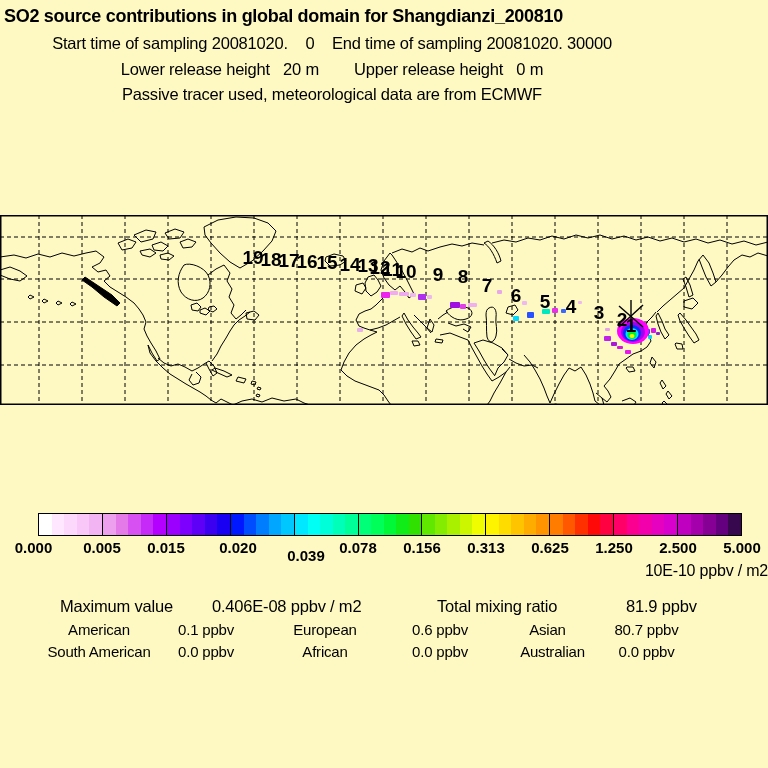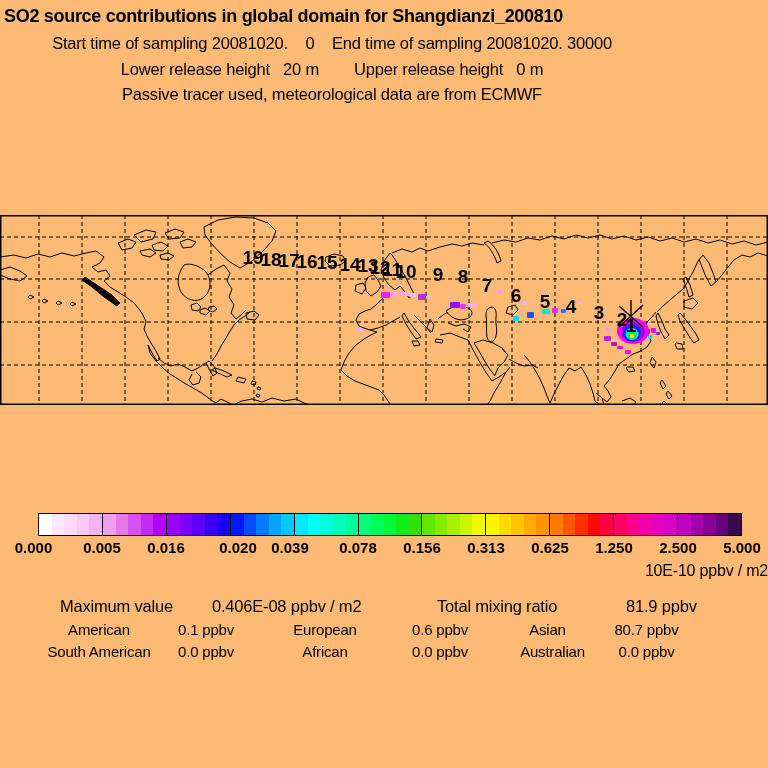--- a/index.html
+++ b/index.html
@@ -1,16 +1,16 @@
 <!DOCTYPE html>
 <html><head>
 <meta charset="utf-8">
 <style>
   html,body{margin:0;padding:0;background:#fff;}
-  .page{position:relative;width:768px;height:768px;background:#fdba74;overflow:hidden;
+  .page{position:relative;width:768px;height:768px;background:#fef9c3;overflow:hidden;
         font-family:"Liberation Sans", sans-serif;color:#000;}
   .title{position:absolute;left:4px;top:6px;font-size:18px;font-weight:bold;letter-spacing:-0.3px;white-space:pre;}
   .hline{position:absolute;left:0;width:664px;text-align:center;font-size:16.5px;white-space:pre;letter-spacing:-0.2px;}
   .l2{top:34px;}.l3{top:60px;}.l4{top:85px;}
   .map{position:absolute;left:0;top:215px;width:768px;height:190px;}
   .map svg{display:block;}
   .colorbar{position:absolute;left:38px;top:513px;width:704px;height:23px;
             border:1.5px solid #000;box-sizing:border-box;display:flex;}
   .cbseg{flex:1 1 0;height:100%;}
   .cbseg + .cbseg{border-left:1.5px solid #000;}
@@ -182,23 +182,23 @@
       <div class="cbseg" style="background: linear-gradient(to right, rgb(0, 255, 120) 0%, rgb(0, 255, 120) 20%, rgb(0, 255, 88) 20%, rgb(0, 255, 88) 40%, rgb(0, 248, 56) 40%, rgb(0, 248, 56) 60%, rgb(16, 236, 24) 60%, rgb(16, 236, 24) 80%, rgb(48, 224, 0) 80%, rgb(48, 224, 0) 100%);"></div>
       <div class="cbseg" style="background: linear-gradient(to right, rgb(96, 232, 0) 0%, rgb(96, 232, 0) 20%, rgb(132, 236, 0) 20%, rgb(132, 236, 0) 40%, rgb(168, 240, 0) 40%, rgb(168, 240, 0) 60%, rgb(204, 246, 0) 60%, rgb(204, 246, 0) 80%, rgb(240, 252, 0) 80%, rgb(240, 252, 0) 100%);"></div>
       <div class="cbseg" style="background: linear-gradient(to right, rgb(255, 244, 0) 0%, rgb(255, 244, 0) 20%, rgb(255, 220, 0) 20%, rgb(255, 220, 0) 40%, rgb(255, 196, 0) 40%, rgb(255, 196, 0) 60%, rgb(255, 172, 0) 60%, rgb(255, 172, 0) 80%, rgb(255, 148, 0) 80%, rgb(255, 148, 0) 100%);"></div>
       <div class="cbseg" style="background: linear-gradient(to right, rgb(255, 124, 0) 0%, rgb(255, 124, 0) 20%, rgb(255, 88, 0) 20%, rgb(255, 88, 0) 40%, rgb(255, 48, 0) 40%, rgb(255, 48, 0) 60%, rgb(255, 8, 8) 60%, rgb(255, 8, 8) 80%, rgb(255, 0, 64) 80%, rgb(255, 0, 64) 100%);"></div>
       <div class="cbseg" style="background: linear-gradient(to right, rgb(255, 0, 104) 0%, rgb(255, 0, 104) 20%, rgb(251, 0, 144) 20%, rgb(251, 0, 144) 40%, rgb(242, 0, 172) 40%, rgb(242, 0, 172) 60%, rgb(230, 0, 192) 60%, rgb(230, 0, 192) 80%, rgb(216, 0, 204) 80%, rgb(216, 0, 204) 100%);"></div>
       <div class="cbseg" style="background: linear-gradient(to right, rgb(192, 0, 192) 0%, rgb(192, 0, 192) 20%, rgb(164, 0, 172) 20%, rgb(164, 0, 172) 40%, rgb(134, 0, 150) 40%, rgb(134, 0, 150) 60%, rgb(100, 0, 128) 60%, rgb(100, 0, 128) 80%, rgb(56, 8, 78) 80%, rgb(56, 8, 78) 100%);"></div>
     </div>
   <div class="tickrow" id="ticks">
       <span class="tick" style="left: 38px;">0.000</span>
       <span class="tick" style="left: 102px;">0.005</span>
-      <span class="tick" style="left: 166px;">0.016</span>
+      <span class="tick" style="left: 166px;">0.015</span>
       <span class="tick" style="left: 238px;">0.020</span>
-      <span class="tick" style="left: 290px;">0.039</span>
+      <span class="tick" style="left: 306px; margin-top: 8px;">0.039</span>
       <span class="tick" style="left: 358px;">0.078</span>
       <span class="tick" style="left: 422px;">0.156</span>
       <span class="tick" style="left: 486px;">0.313</span>
       <span class="tick" style="left: 550px;">0.625</span>
       <span class="tick" style="left: 614px;">1.250</span>
       <span class="tick" style="left: 678px;">2.500</span>
       <span class="tick" style="left: 742px;">5.000</span>
     </div>
   <div class="unit">10E-10 ppbv / m2</div>
 

